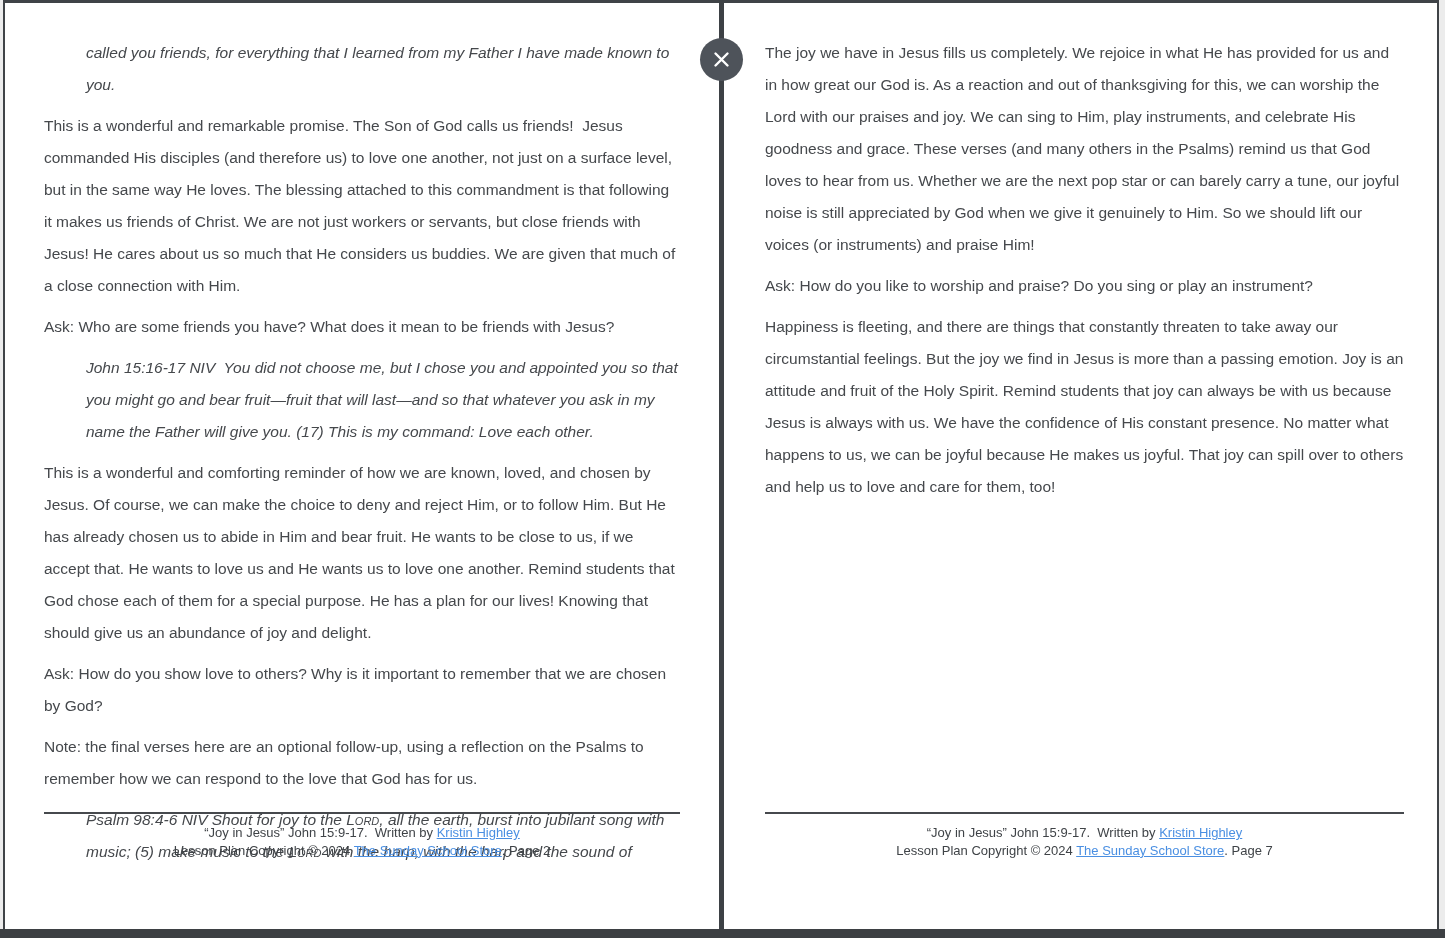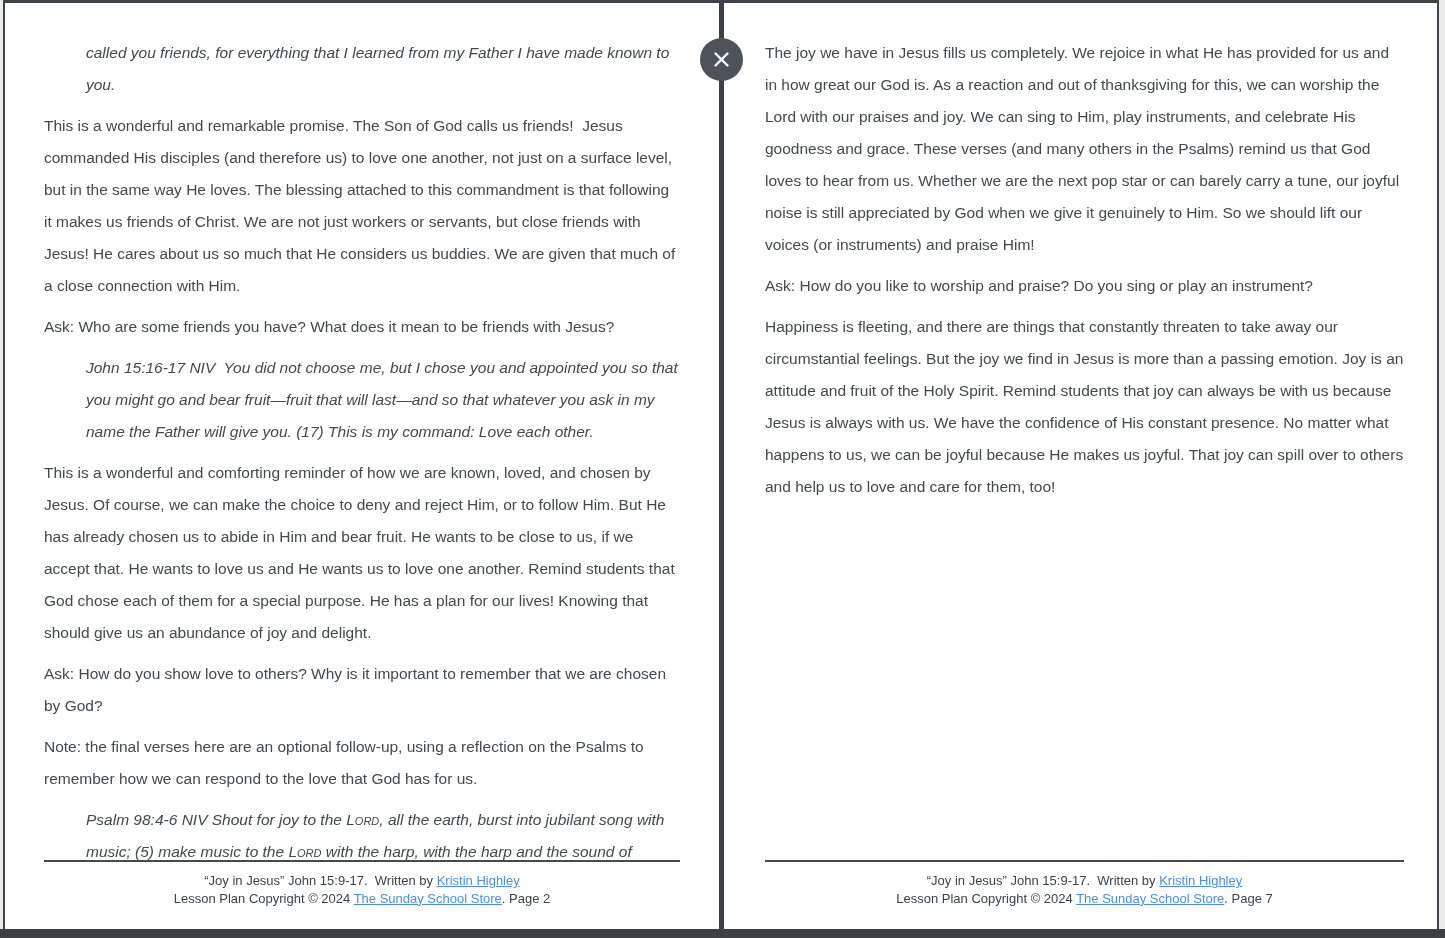--- a/index.html
+++ b/index.html
@@ -39,21 +39,21 @@
   .page-right { left: 765px; width: 639px; }
   .page-inner { padding-top: 37px; }
 
   .block { margin: 0 0 9px 0; }
   .quote { margin-left: 42px; font-style: italic; }
   .sref  { font-weight: normal; font-style: italic; }
   .bold  { font-weight: normal; text-align: center; }
   .sc    { font-variant: small-caps; }
 
   .page-footer {
-    position: absolute; top: 860px; left: 0; right: 0;
+    position: absolute; top: 812px; left: 0; right: 0;
     border-top: 2px solid #46494d;
     padding-top: 10px;
     text-align: center;
     font-size: 13px; line-height: 17.5px;
     color: #3f4347;
   }
   .link { color: #4a8fe2; text-decoration: underline; cursor: pointer; }
 </style>
 </head>
 <body>

